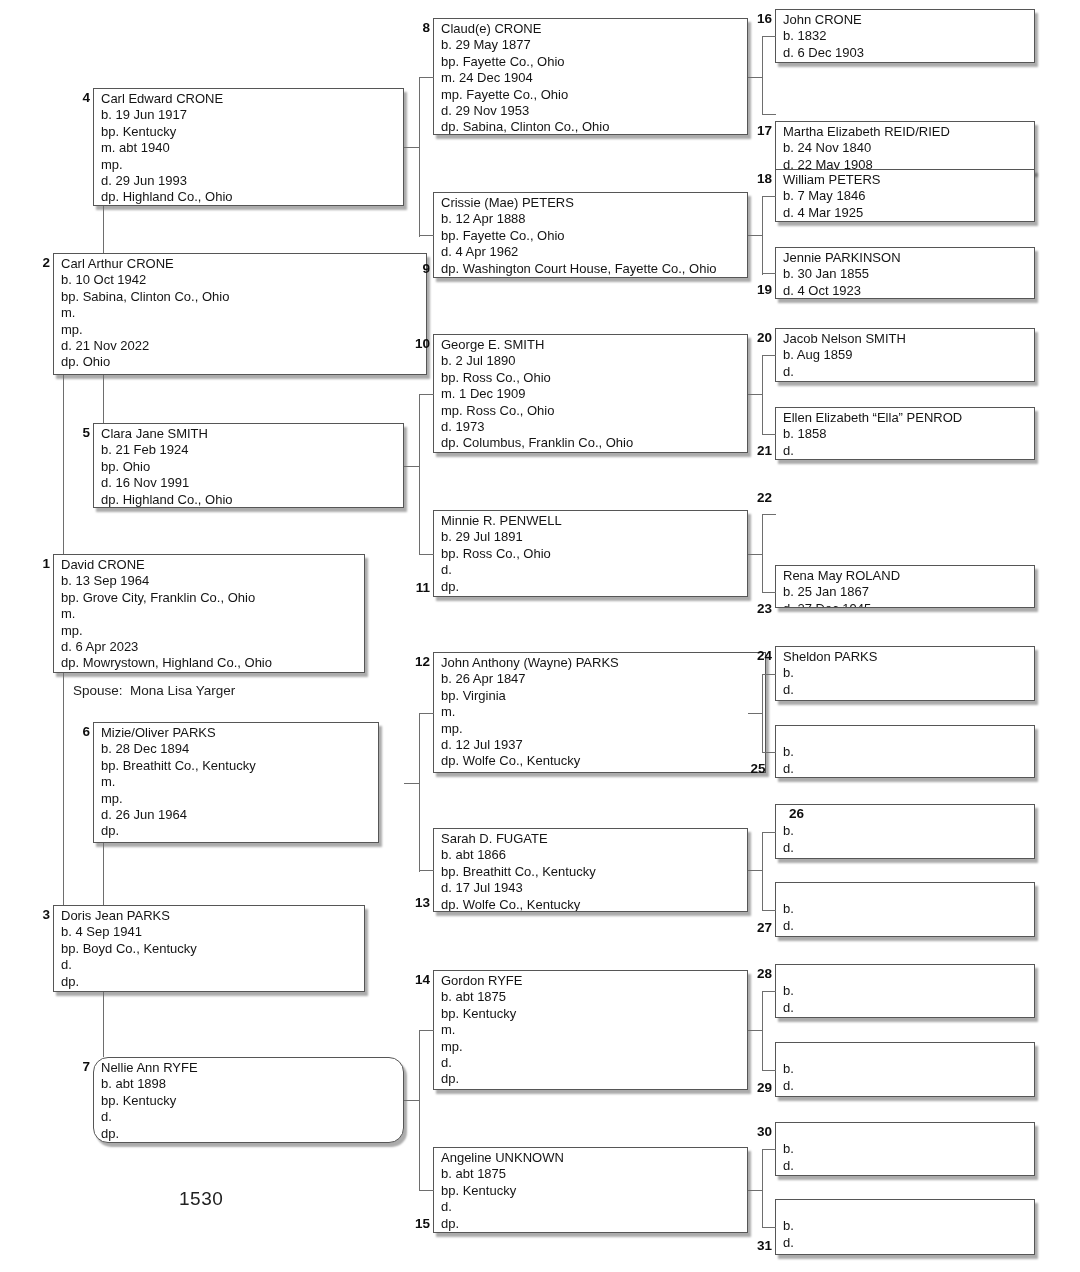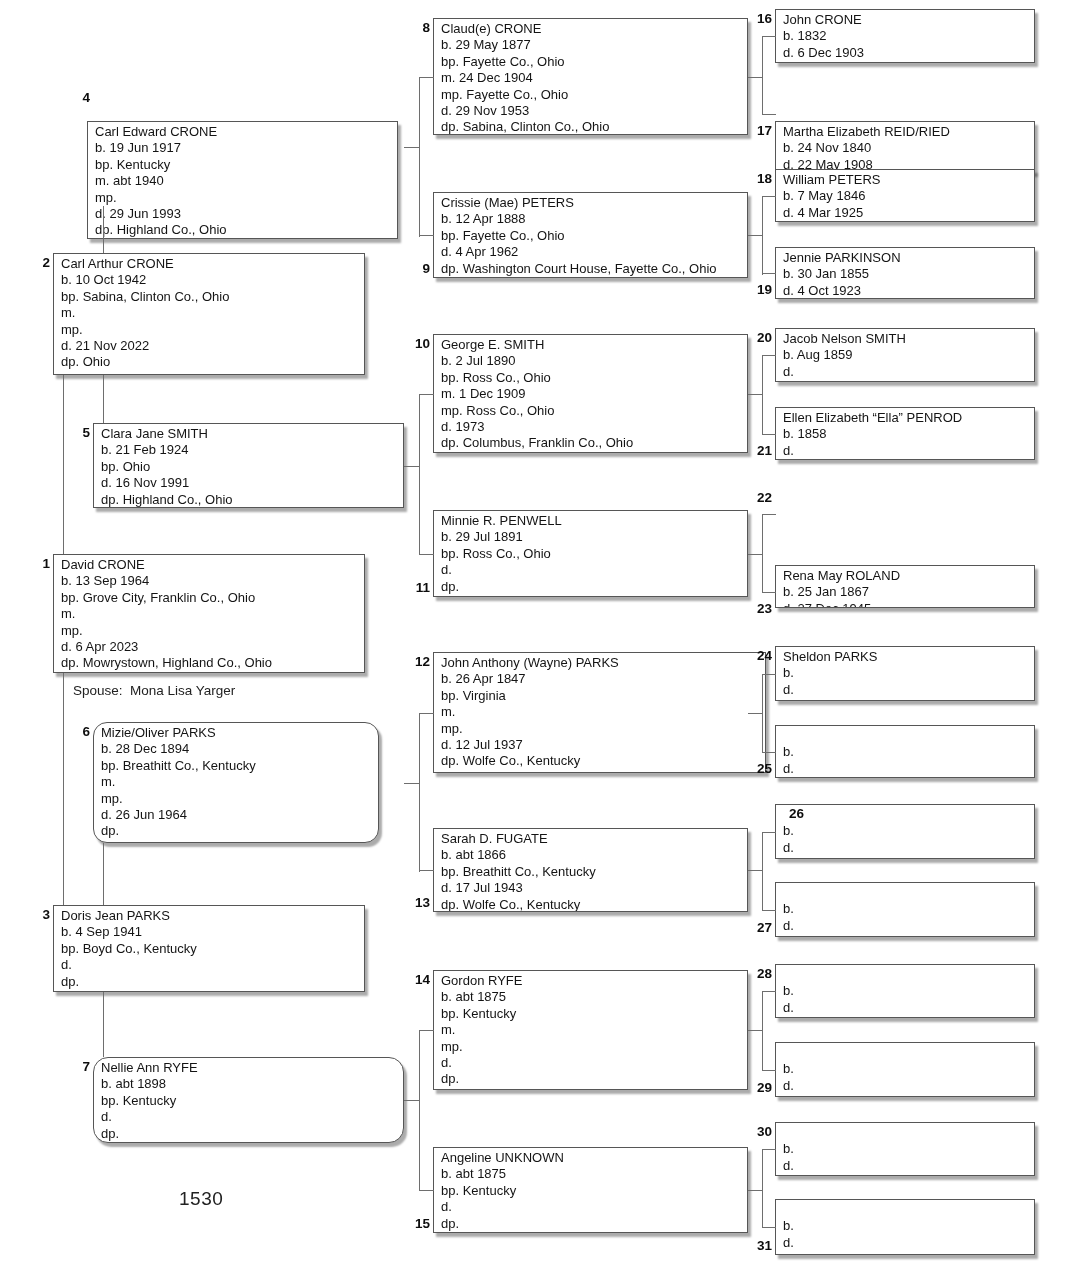--- a/index.html
+++ b/index.html
@@ -62,57 +62,57 @@
 <div class="person-box" style="left: 53px; top: 554px; width: 312px; height: 119px;">
       <div class="person-line">David CRONE</div>
       <div class="person-line">b. 13 Sep 1964</div>
       <div class="person-line">bp. Grove City, Franklin Co., Ohio</div>
       <div class="person-line">m.</div>
       <div class="person-line">mp.</div>
       <div class="person-line">d. 6 Apr 2023</div>
       <div class="person-line">dp. Mowrystown, Highland Co., Ohio</div>
     </div>
     <div class="box-number" style="left: 22px; top: 556px;">1</div>
-    <div class="person-box" style="left: 53px; top: 253px; width: 312px; height: 122px;">
+    <div class="person-box" style="left: 53px; top: 253px; width: 374px; height: 122px;">
       <div class="person-line">Carl Arthur CRONE</div>
       <div class="person-line">b. 10 Oct 1942</div>
       <div class="person-line">bp. Sabina, Clinton Co., Ohio</div>
       <div class="person-line">m.</div>
       <div class="person-line">mp.</div>
       <div class="person-line">d. 21 Nov 2022</div>
       <div class="person-line">dp. Ohio</div>
     </div>
     <div class="box-number" style="left: 22px; top: 255px;">2</div>
     <div class="person-box" style="left: 53px; top: 905px; width: 312px; height: 87px;">
       <div class="person-line">Doris Jean PARKS</div>
       <div class="person-line">b. 4 Sep 1941</div>
       <div class="person-line">bp. Boyd Co., Kentucky</div>
       <div class="person-line">d.</div>
       <div class="person-line">dp.</div>
     </div>
     <div class="box-number" style="left: 22px; top: 907px;">3</div>
-    <div class="person-box" style="left: 87px; top: 88px; width: 311px; height: 118px; margin-top: 33px;">
+    <div class="person-box" style="left: 93px; top: 88px; width: 311px; height: 118px;">
       <div class="person-line">Carl Edward CRONE</div>
       <div class="person-line">b. 19 Jun 1917</div>
       <div class="person-line">bp. Kentucky</div>
       <div class="person-line">m. abt 1940</div>
       <div class="person-line">mp.</div>
       <div class="person-line">d. 29 Jun 1993</div>
       <div class="person-line">dp. Highland Co., Ohio</div>
     </div>
     <div class="box-number" style="left: 62px; top: 90px;">4</div>
     <div class="person-box" style="left: 93px; top: 423px; width: 311px; height: 85px;">
       <div class="person-line">Clara Jane SMITH</div>
       <div class="person-line">b. 21 Feb 1924</div>
       <div class="person-line">bp. Ohio</div>
       <div class="person-line">d. 16 Nov 1991</div>
       <div class="person-line">dp. Highland Co., Ohio</div>
     </div>
     <div class="box-number" style="left: 62px; top: 425px;">5</div>
-    <div class="person-box" style="left: 93px; top: 722px; width: 286px; height: 121px; border-radius: 14px;">
+    <div class="person-box" style="left: 93px; top: 722px; width: 286px; height: 121px;">
       <div class="person-line">Mizie/Oliver PARKS</div>
       <div class="person-line">b. 28 Dec 1894</div>
       <div class="person-line">bp. Breathitt Co., Kentucky</div>
       <div class="person-line">m.</div>
       <div class="person-line">mp.</div>
       <div class="person-line">d. 26 Jun 1964</div>
       <div class="person-line">dp.</div>
     </div>
     <div class="box-number" style="left: 62px; top: 724px;">6</div>
     <div class="person-box" style="left: 93px; top: 1057px; width: 311px; height: 86px; border-radius: 15px;">
@@ -242,21 +242,21 @@
       <div class="person-line">Sheldon PARKS</div>
       <div class="person-line">b.</div>
       <div class="person-line">d.</div>
     </div>
     <div class="box-number" style="left: 744px; top: 648px;">24</div>
     <div class="person-box" style="left: 775px; top: 725px; width: 260px; height: 53px;">
       <div class="person-line"></div>
       <div class="person-line">b.</div>
       <div class="person-line">d.</div>
     </div>
-    <div class="box-number" style="left: 744px; top: 761px;">25</div>
+    <div class="box-number" style="left: 744px; top: 761px; text-align: center;">25</div>
     <div class="person-box" style="left: 775px; top: 804px; width: 260px; height: 55px;">
       <div class="person-line"></div>
       <div class="person-line">b.</div>
       <div class="person-line">d.</div>
     </div>
     <div class="box-number" style="left: 776px; top: 806px;">26</div>
     <div class="person-box" style="left: 775px; top: 882px; width: 260px; height: 55px;">
       <div class="person-line"></div>
       <div class="person-line">b.</div>
       <div class="person-line">d.</div>

